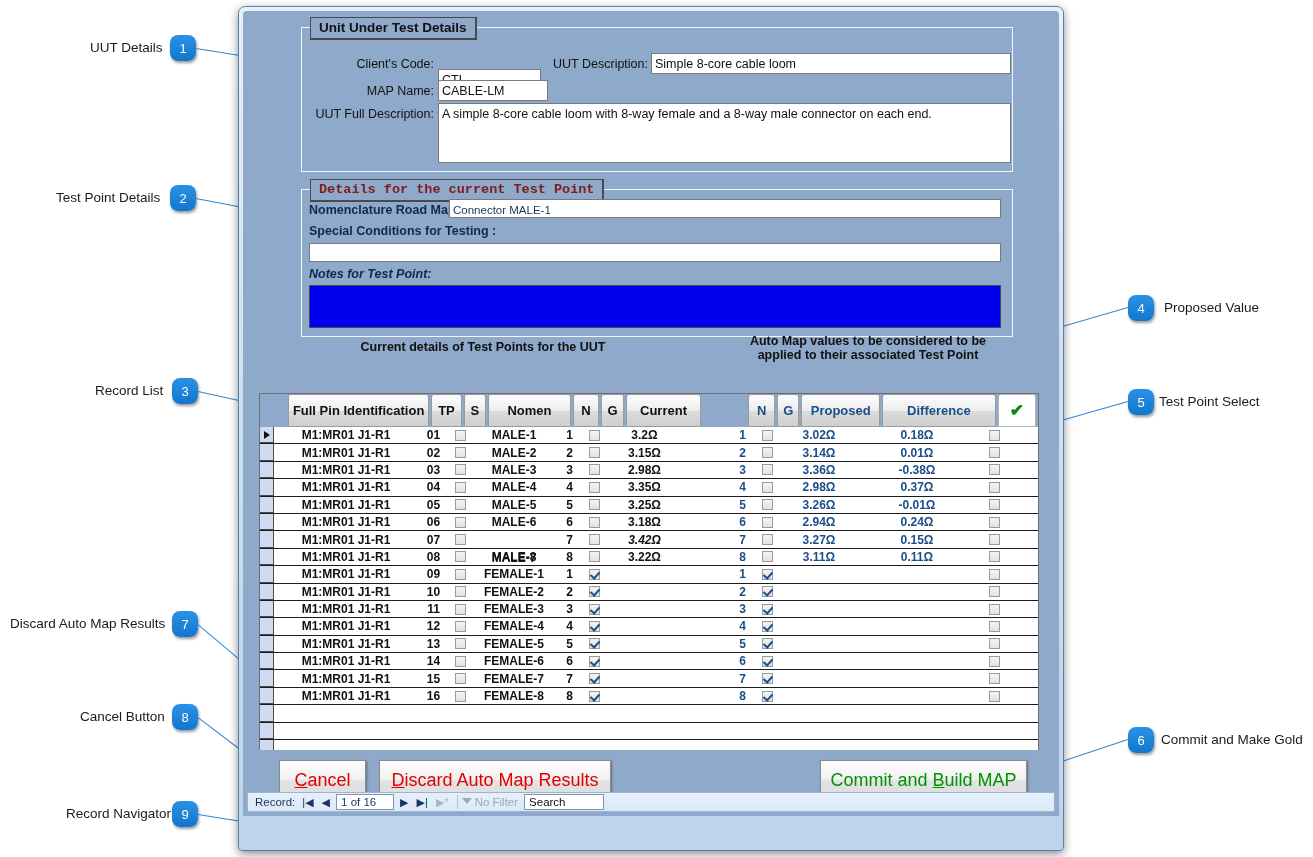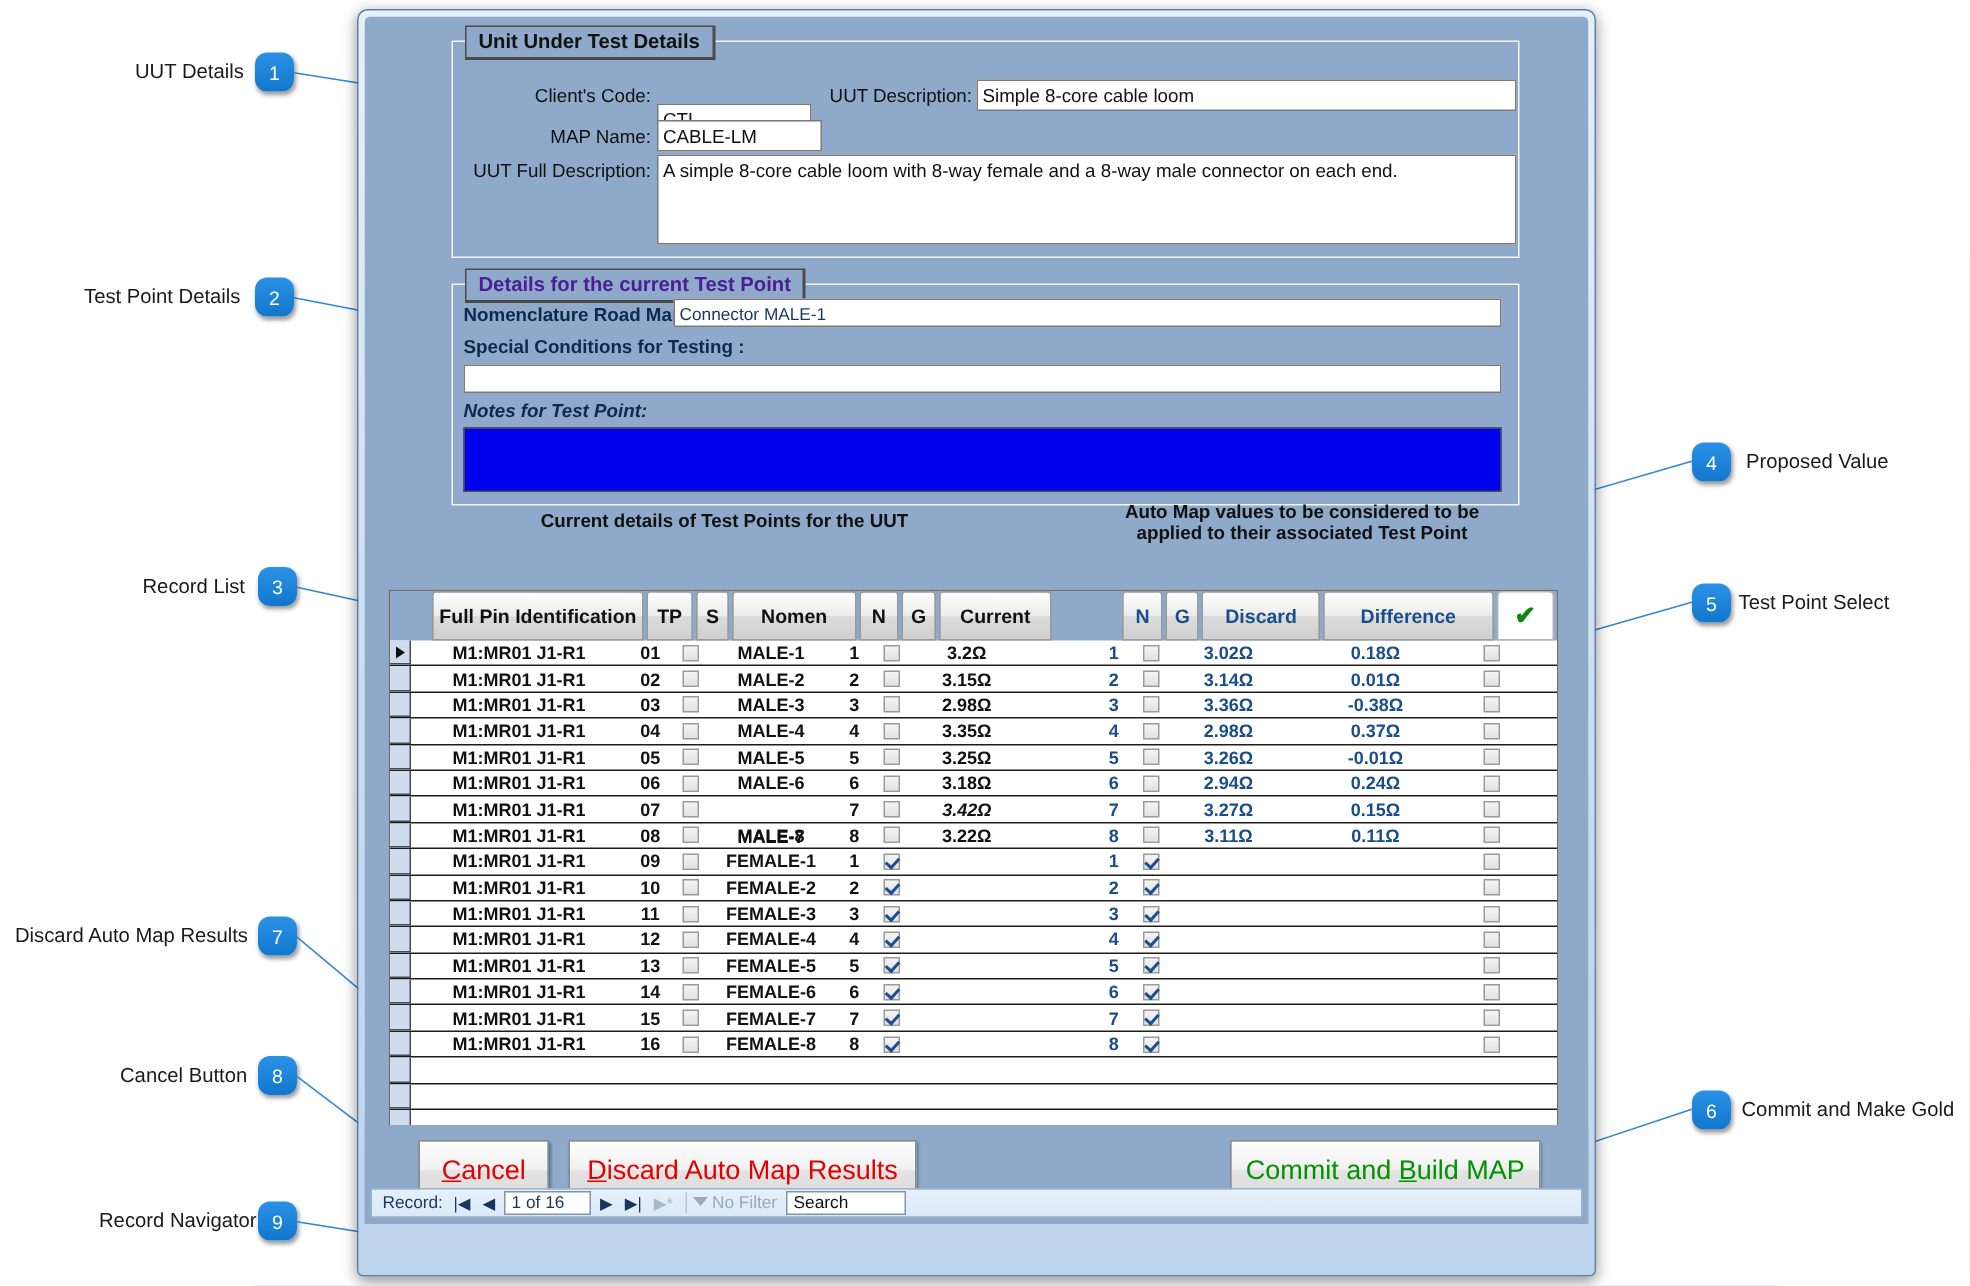--- a/index.html
+++ b/index.html
@@ -104,21 +104,21 @@
     top: -11px; left: 8px;
     background: #8ea9c9;
     border: 1px solid #4a4a4a;
     border-right-width: 2px; border-bottom-width: 2px;
     padding: 2px 8px 3px 8px;
     font-size: 13.5px;
     font-weight: bold;
     color: #111;
     white-space: nowrap;
   }
-  .group-caption.blue { color:#4c1d95; }
+  .group-caption.blue { color:#7f1d1d;font-family:Liberation Mono, monospace; }
 
   .fld-label {
     position: absolute;
     font-size: 12.5px;
     color: #111;
     text-align: right;
     white-space: nowrap;
   }
   .fld-label.bold { font-weight: bold; color:#0c2a50; }
   .tbox {
@@ -353,21 +353,21 @@
             <div class="hc" style="width:144px;">Full Pin Identification</div>
             <div class="hc" style="width:31px;">TP</div>
             <div class="hc" style="width:23px;">S</div>
             <div class="hc" style="width:84px;">Nomen</div>
             <div class="hc" style="width:27px;">N</div>
             <div class="hc" style="width:23px;">G</div>
             <div class="hc" style="width:77px;">Current</div>
             <div style="width:46px;"></div>
             <div class="hc blue" style="width:27px;">N</div>
             <div class="hc blue" style="width:23px;">G</div>
-            <div class="hc blue" style="width:80px;">Discard</div>
+            <div class="hc blue" style="width:80px;">Proposed</div>
             <div class="hc blue" style="width:116px;">Difference</div>
             <div class="hc check" style="width:39px;">✔</div>
           </div>
           <div id="grid-body">
               <div class="grow current">
                 <div class="selcell"></div>
                 <div class="cell" style="width: 144px; flex: 0 0 144px;">M1:MR01  J1-R1</div>
                 <div class="cell" style="width: 31px; flex: 0 0 31px;">01</div>
                 <div class="cell" style="width: 23px; flex: 0 0 23px;">
                   <span class="cbx"></span>

